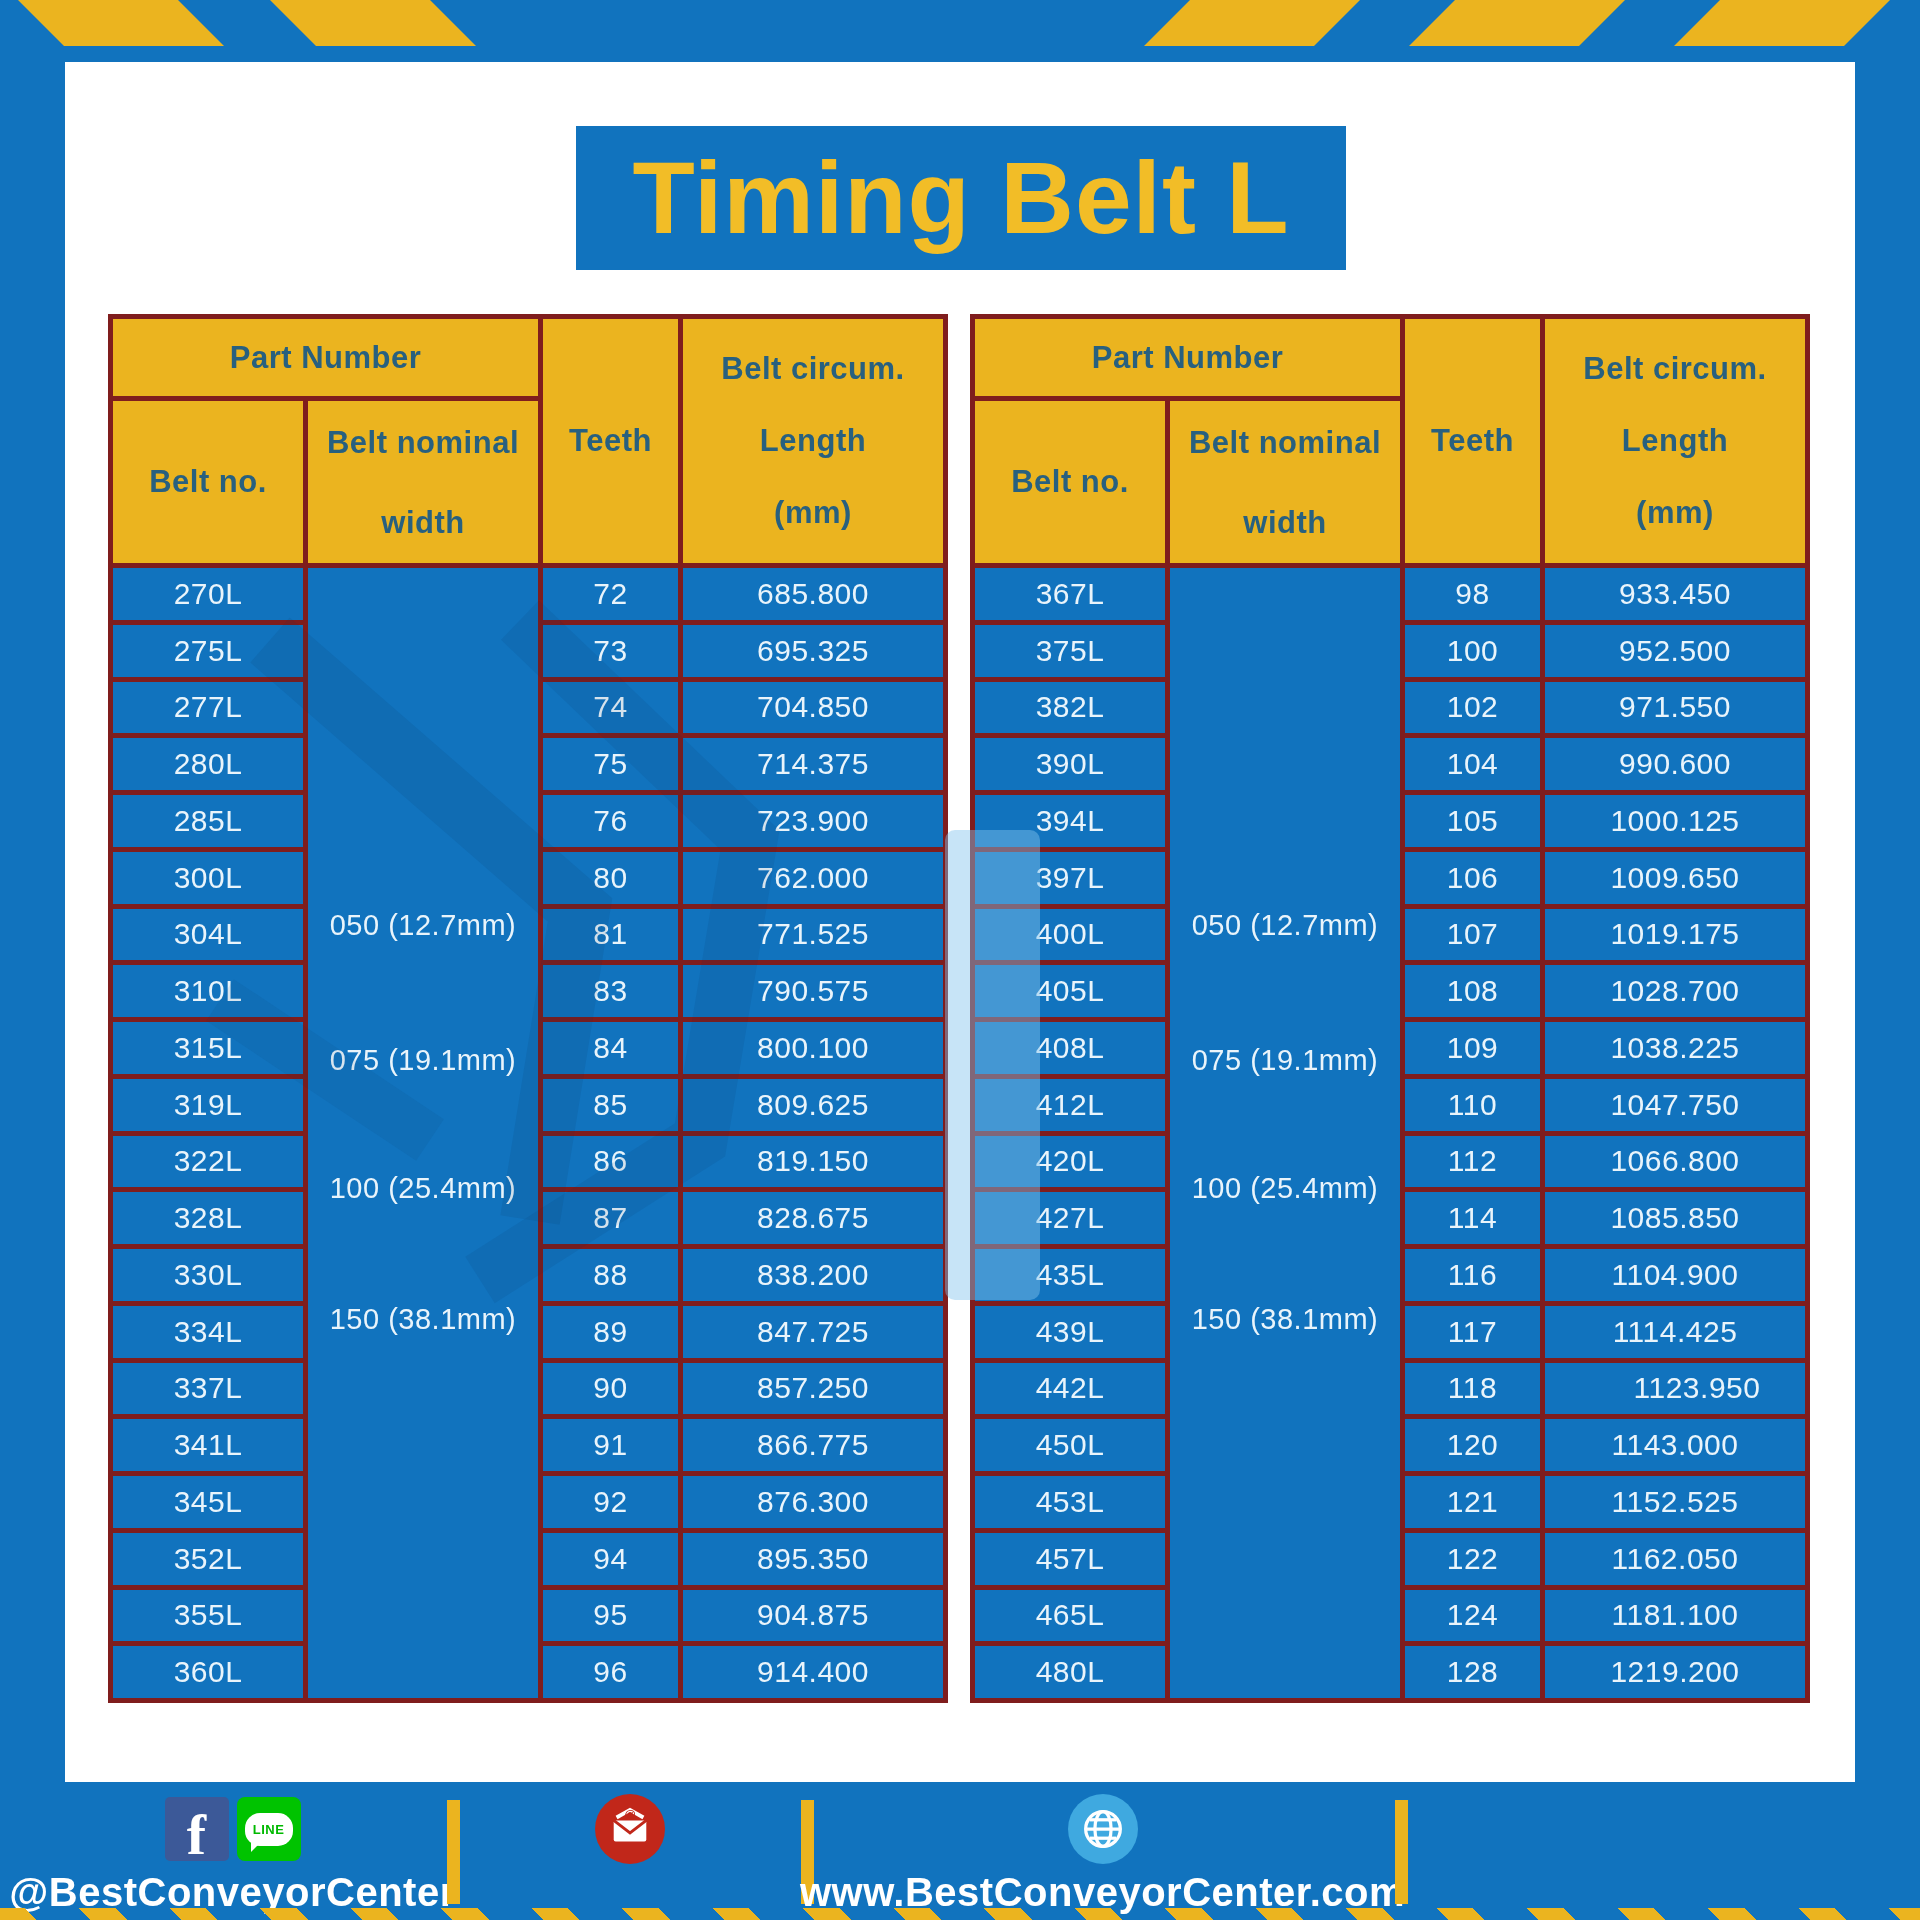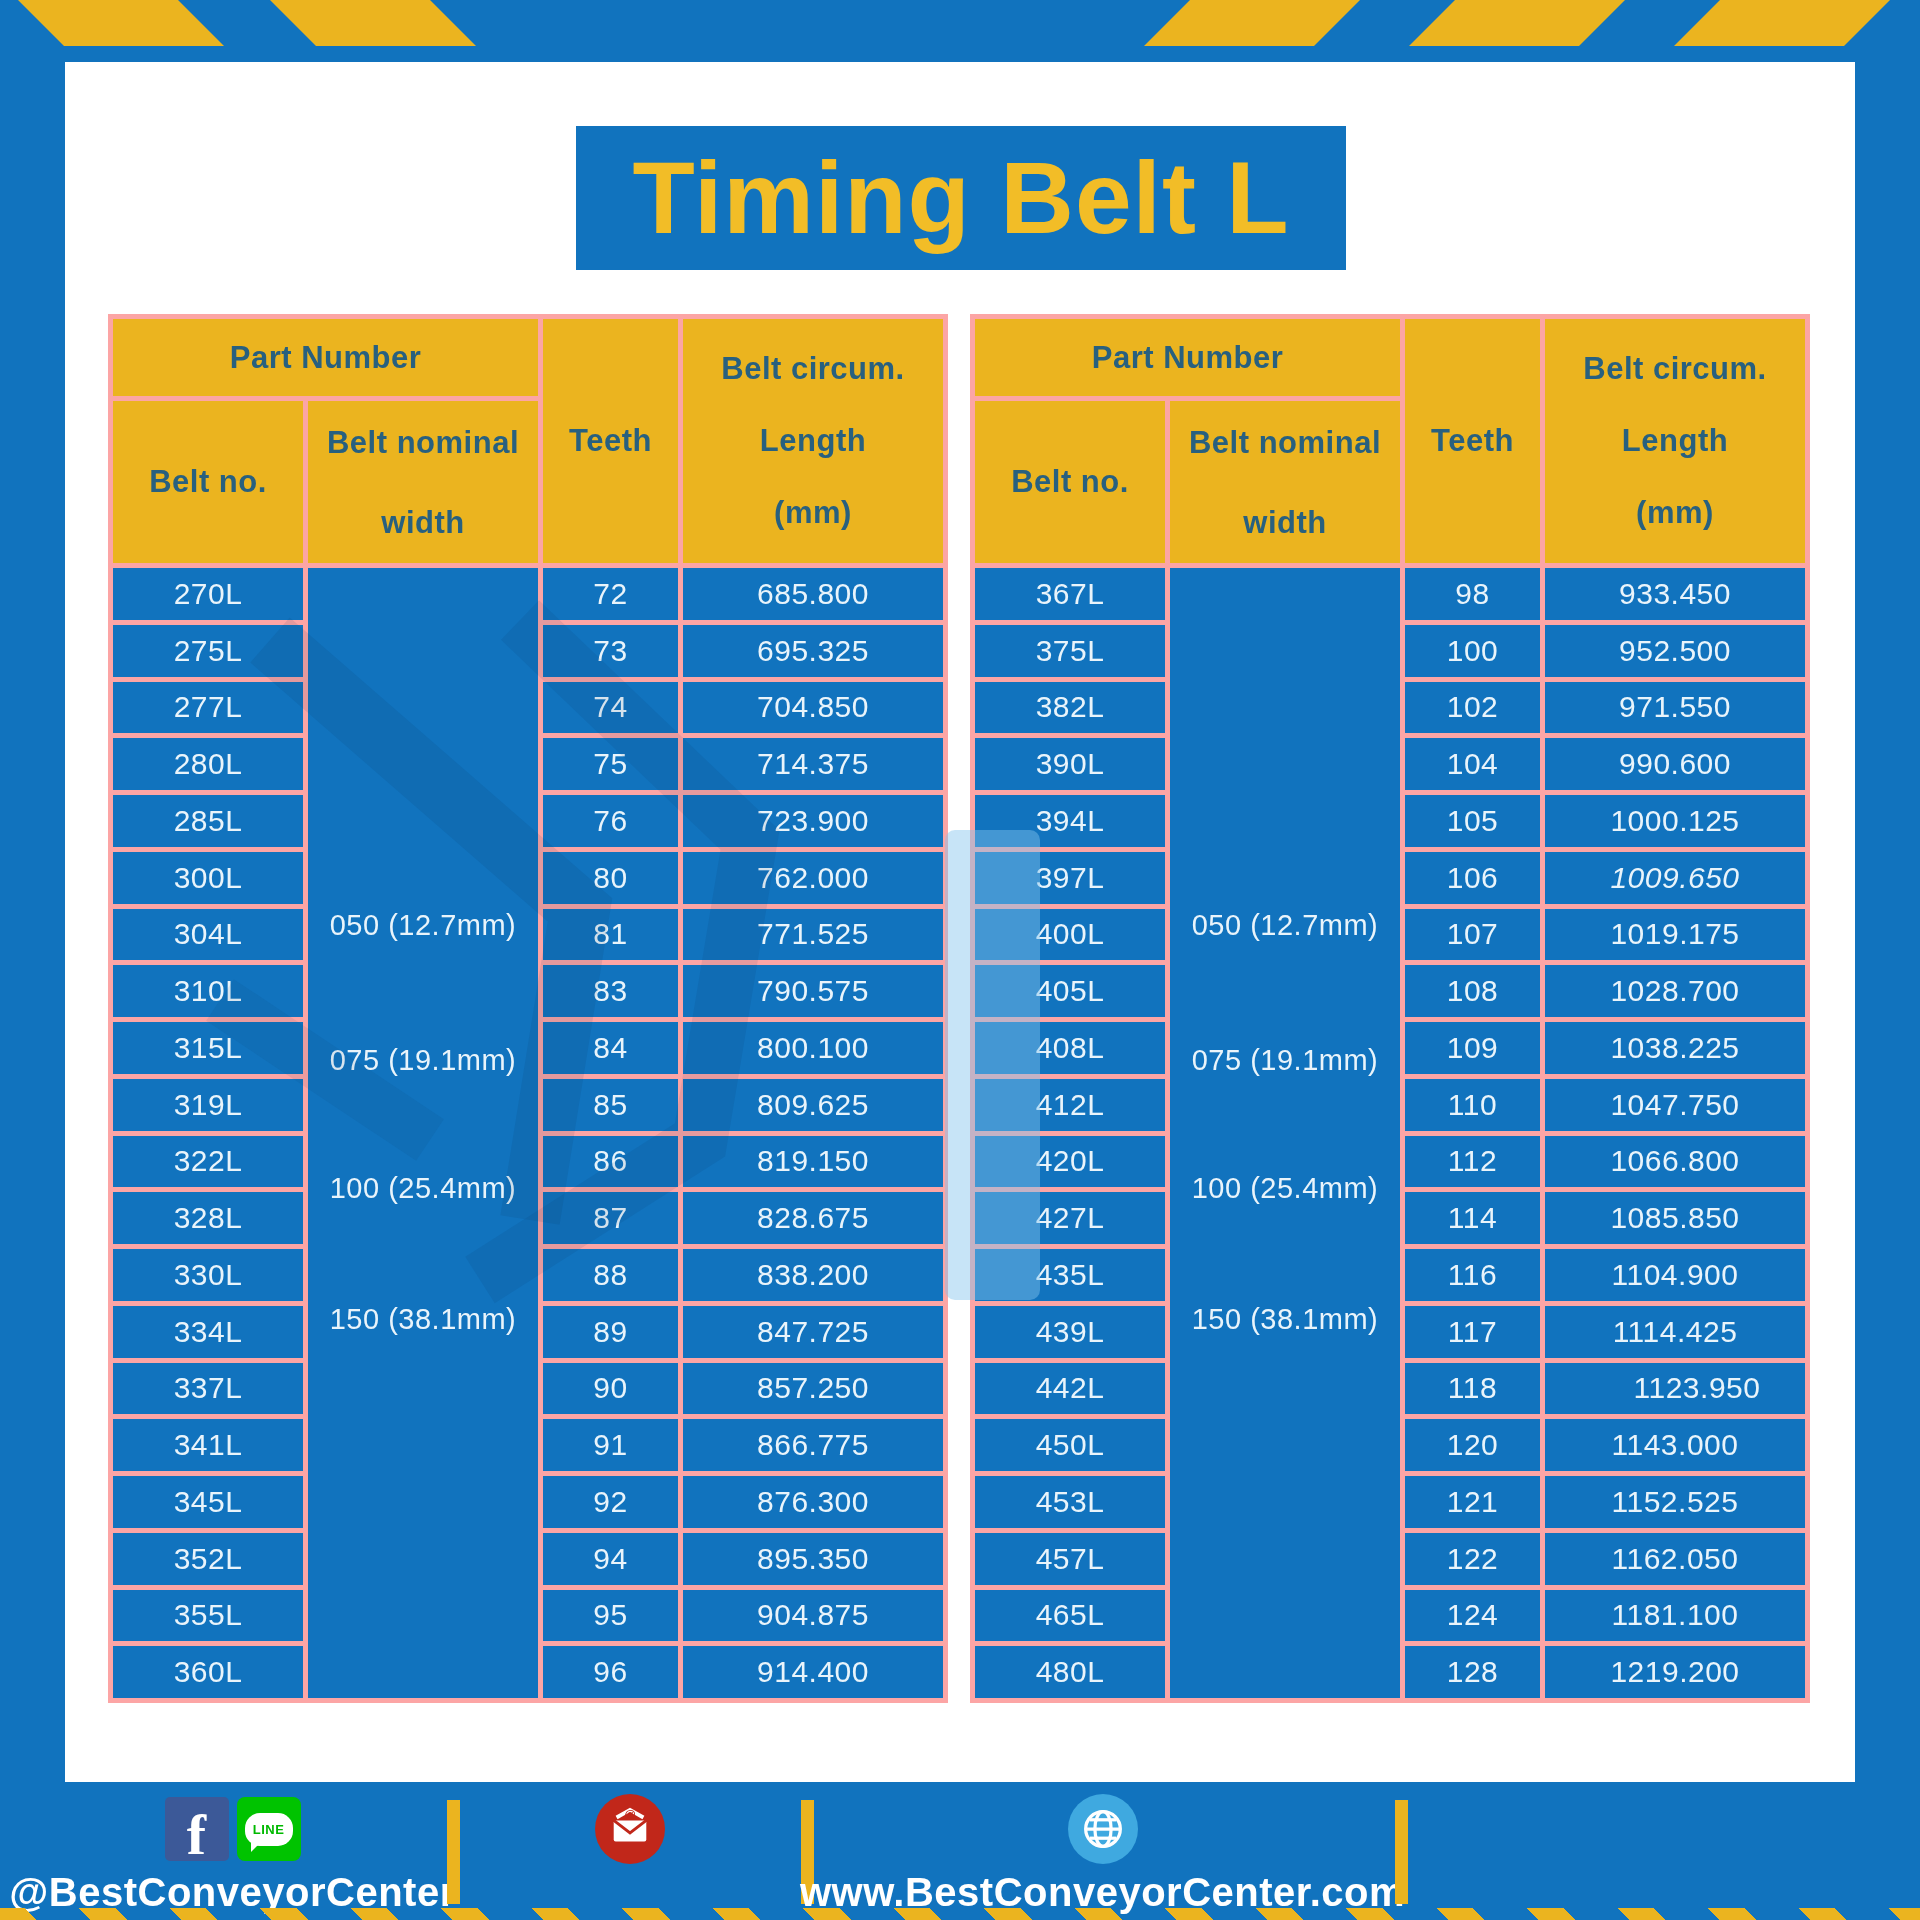--- a/index.html
+++ b/index.html
@@ -29,21 +29,21 @@
   .title-box h1{
     margin:0;font-size:102px;font-weight:bold;color:#F2BD27;letter-spacing:1px;white-space:nowrap;
   }
 
   
   .spec-grid{
     position:absolute;top:314px;z-index:10;
     display:grid;
     grid-template-columns:190px 230px 135px 260px;
     grid-template-rows:77px 162px repeat(20,51.75px);
-    gap:5px;padding:5px;background:#fca5a5;
+    gap:5px;padding:5px;background:#7f1d1d;
   }
   .spec-grid.left{left:108px;}
   .spec-grid.right{left:970px;}
   .cell{
     background:#1173BE;color:#E9F4FB;
     display:flex;align-items:center;justify-content:center;
     font-size:30px;letter-spacing:.5px;
   }
   .hcell{
     background:#EBB41F;color:#28607F;font-weight:bold;font-size:31px;
@@ -229,21 +229,21 @@
       <div class="cell" style="grid-area: 5 / 3;">102</div>
       <div class="cell" style="grid-area: 5 / 4;">971.550</div>
       <div class="cell" style="grid-area: 6 / 1;">390L</div>
       <div class="cell" style="grid-area: 6 / 3;">104</div>
       <div class="cell" style="grid-area: 6 / 4;">990.600</div>
       <div class="cell" style="grid-area: 7 / 1;">394L</div>
       <div class="cell" style="grid-area: 7 / 3;">105</div>
       <div class="cell" style="grid-area: 7 / 4;">1000.125</div>
       <div class="cell" style="grid-area: 8 / 1;">397L</div>
       <div class="cell" style="grid-area: 8 / 3;">106</div>
-      <div class="cell" style="grid-area: 8 / 4; font-style: italic;">1009.650</div>
+      <div class="cell" style="grid-area: 8 / 4;">1009.650</div>
       <div class="cell" style="grid-area: 9 / 1;">400L</div>
       <div class="cell" style="grid-area: 9 / 3; text-align: right;">107</div>
       <div class="cell" style="grid-area: 9 / 4;">1019.175</div>
       <div class="cell" style="grid-area: 10 / 1;">405L</div>
       <div class="cell" style="grid-area: 10 / 3;">108</div>
       <div class="cell" style="grid-area: 10 / 4;">1028.700</div>
       <div class="cell" style="grid-area: 11 / 1;">408L</div>
       <div class="cell" style="grid-area: 11 / 3;">109</div>
       <div class="cell" style="grid-area: 11 / 4;">1038.225</div>
       <div class="cell" style="grid-area: 12 / 1;">412L</div>

